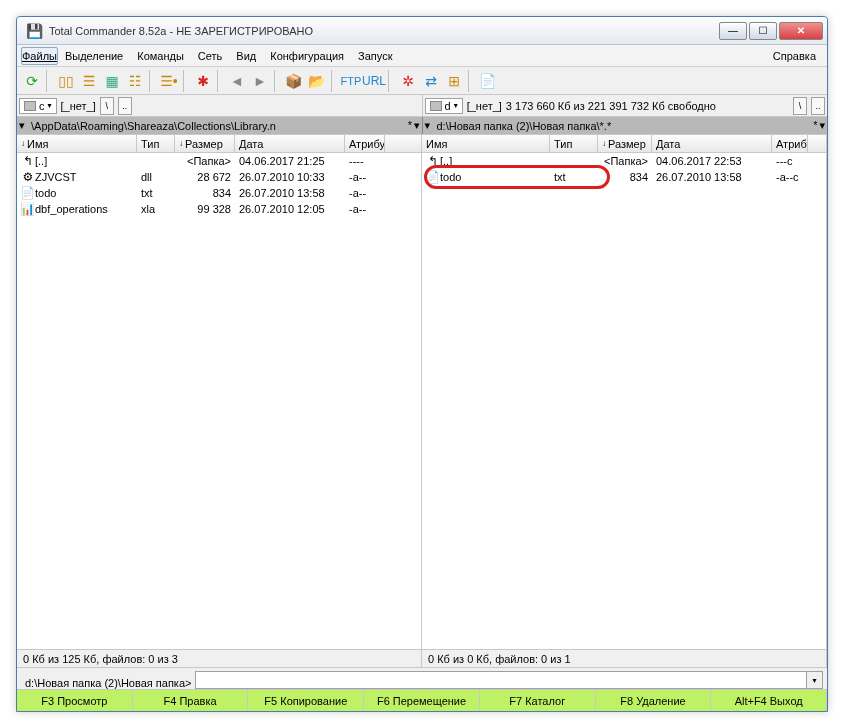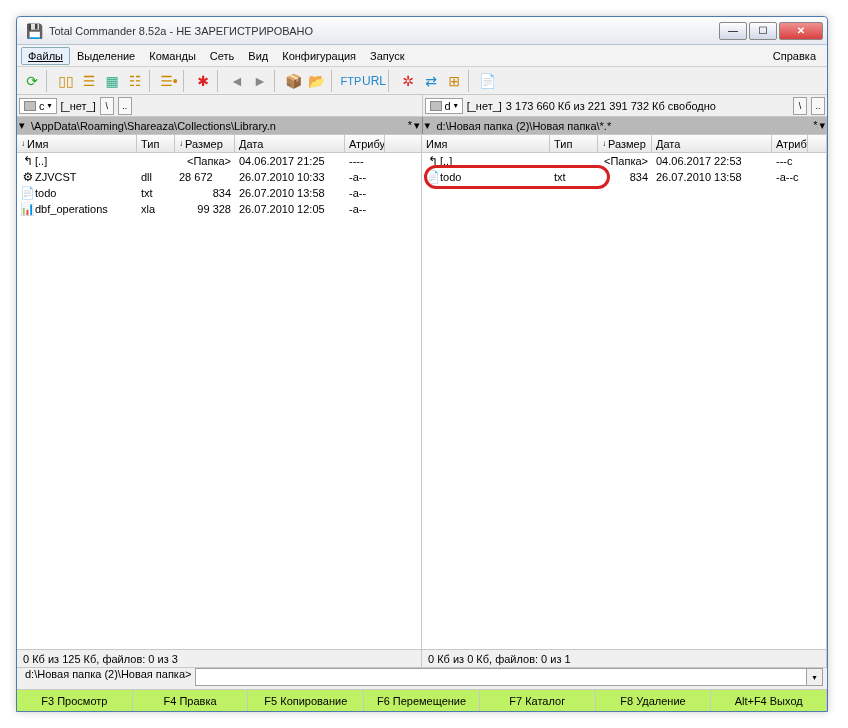--- a/index.html
+++ b/index.html
@@ -8,21 +8,21 @@
 .titlebar{height:28px;background:linear-gradient(#fdfdfd,#e6e9ef);display:flex;align-items:center;padding:0 4px;border-bottom:1px solid #b8c4d4;border-radius:4px 4px 0 0}
 .app-icon{width:16px;height:16px;margin:0 6px;display:inline-flex;align-items:center;justify-content:center;font-size:14px}
 .title-text{flex:1;color:#333}
 .win-btn{width:28px;height:18px;margin-left:2px;border:1px solid #888;border-radius:2px;display:flex;align-items:center;justify-content:center;font-size:10px;cursor:pointer}
 .win-min{background:linear-gradient(#fefefe,#d0d8e8)}
 .win-max{background:linear-gradient(#fefefe,#d0d8e8)}
 .win-close{width:44px;background:linear-gradient(#f09090,#d94040);color:#fff;font-weight:bold}
 .menubar{height:22px;background:#f3f3f3;display:flex;align-items:center;padding:0 4px;border-bottom:1px solid #d0d0d0}
 .menu-item{padding:3px 7px;cursor:pointer}
 .menu-item u{text-decoration:underline}
-.menu-item.active{border:1px solid #8ab;background:#e8f0fb;border-radius:2px;padding:2px 6px}
+.menu-item.active{border:1px solid #8ab;background:#e8f0fb;border-radius:2px;padding:2px 0}
 .menu-spacer{flex:1}
 .toolbar{height:28px;background:#f0f0f0;border-bottom:1px solid #c8c8c8;display:flex;align-items:center;padding:2px 4px;gap:1px}
 .tbtn{width:22px;height:22px;border:1px solid transparent;display:flex;align-items:center;justify-content:center;cursor:pointer;font-size:14px}
 .tsep{width:6px;height:22px;border-left:1px solid #c0c0c0;margin:0 2px}
 .drivebar{height:22px;background:#f0f0f0;display:flex;border-bottom:1px solid #c8c8c8}
 .drive-half{flex:1;display:flex;align-items:center;padding:0 2px;gap:4px}
 .drive-half+.drive-half{border-left:1px solid #c8c8c8}
 .drive-sel{border:1px solid #a0a0a0;background:#fff;padding:1px 4px;display:flex;align-items:center;gap:3px;cursor:pointer}
 .drive-sel .dicon{width:12px;height:10px;background:#c0c0c0;border:1px solid #888}
 .drive-info{flex:1;white-space:nowrap;overflow:hidden}
@@ -36,21 +36,21 @@
 .panels{flex:1;display:flex;background:#fff;min-height:0}
 .panel{flex:1;display:flex;flex-direction:column;border-right:1px solid #c8c8c8;min-width:0}
 .colhdr{height:18px;background:linear-gradient(#fdfdfd,#e8e8e8);border-bottom:1px solid #c8c8c8;display:flex}
 .col{border-right:1px solid #c8c8c8;padding:2px 4px;display:flex;align-items:center;gap:2px;white-space:nowrap;overflow:hidden}
 .col .sort{font-size:8px}
 .filelist{flex:1;overflow:auto;background:#fff;position:relative}
 .frow{display:flex;height:16px;align-items:center;cursor:pointer}
 .frow .fc{padding:0 4px;white-space:nowrap;overflow:hidden}
 .ficon{width:14px;display:inline-flex;justify-content:center;font-size:12px}
 .status{height:18px;background:#f0f0f0;border-top:1px solid #c8c8c8;padding:2px 6px;display:flex;align-items:center}
-.cmdline{height:22px;background:#f0f0f0;border-top:1px solid #c8c8c8;display:flex;align-items:flex-start;padding:0 4px}
+.cmdline{height:22px;background:#f0f0f0;border-top:1px solid #c8c8c8;display:flex;align-items:flex-end;padding:0 4px}
 .cmdprompt{padding:0 4px}
 .cmdinput{flex:1;height:18px;border:1px solid #a0a0a0;background:#fff;padding:0 3px}
 .cmddrop{width:16px;height:18px;border:1px solid #a0a0a0;border-left:none;background:#f0f0f0;display:flex;align-items:center;justify-content:center;font-size:8px;cursor:pointer}
 .fkeys{height:22px;background:#bef264;border-top:1px solid #c8c8c8;display:flex}
 .fkey{flex:1;border-right:1px solid #c8c8c8;display:flex;align-items:center;justify-content:center;cursor:pointer;padding:0 2px;white-space:nowrap}
 .highlight-ring{position:absolute;border:3px solid #d92020;border-radius:12px;pointer-events:none;box-shadow:0 0 0 1px rgba(255,255,255,.5) inset}
 .c-name{width:120px}
 .c-ext{width:38px}
 .c-size{width:60px;text-align:right}
 .c-date{width:110px}
@@ -175,21 +175,21 @@
           <div class="frow">
             <span class="fc c-name"><span class="ficon">↰</span>[..]</span>
             <span class="fc c-ext"></span>
             <span class="fc c-size" style="text-align:right">&lt;Папка&gt;</span>
             <span class="fc c-date">04.06.2017 21:25</span>
             <span class="fc c-attr">----</span>
           </div>
           <div class="frow">
             <span class="fc c-name"><span class="ficon">⚙</span>ZJVCST</span>
             <span class="fc c-ext">dll</span>
-            <span class="fc c-size" style="text-align:left">28 672</span>
+            <span class="fc c-size" style="text-align:right">28 672</span>
             <span class="fc c-date">26.07.2010 10:33</span>
             <span class="fc c-attr">-a--</span>
           </div>
           <div class="frow">
             <span class="fc c-name"><span class="ficon">📄</span>todo</span>
             <span class="fc c-ext">txt</span>
             <span class="fc c-size" style="text-align:right">834</span>
             <span class="fc c-date">26.07.2010 13:58</span>
             <span class="fc c-attr">-a--</span>
           </div>

